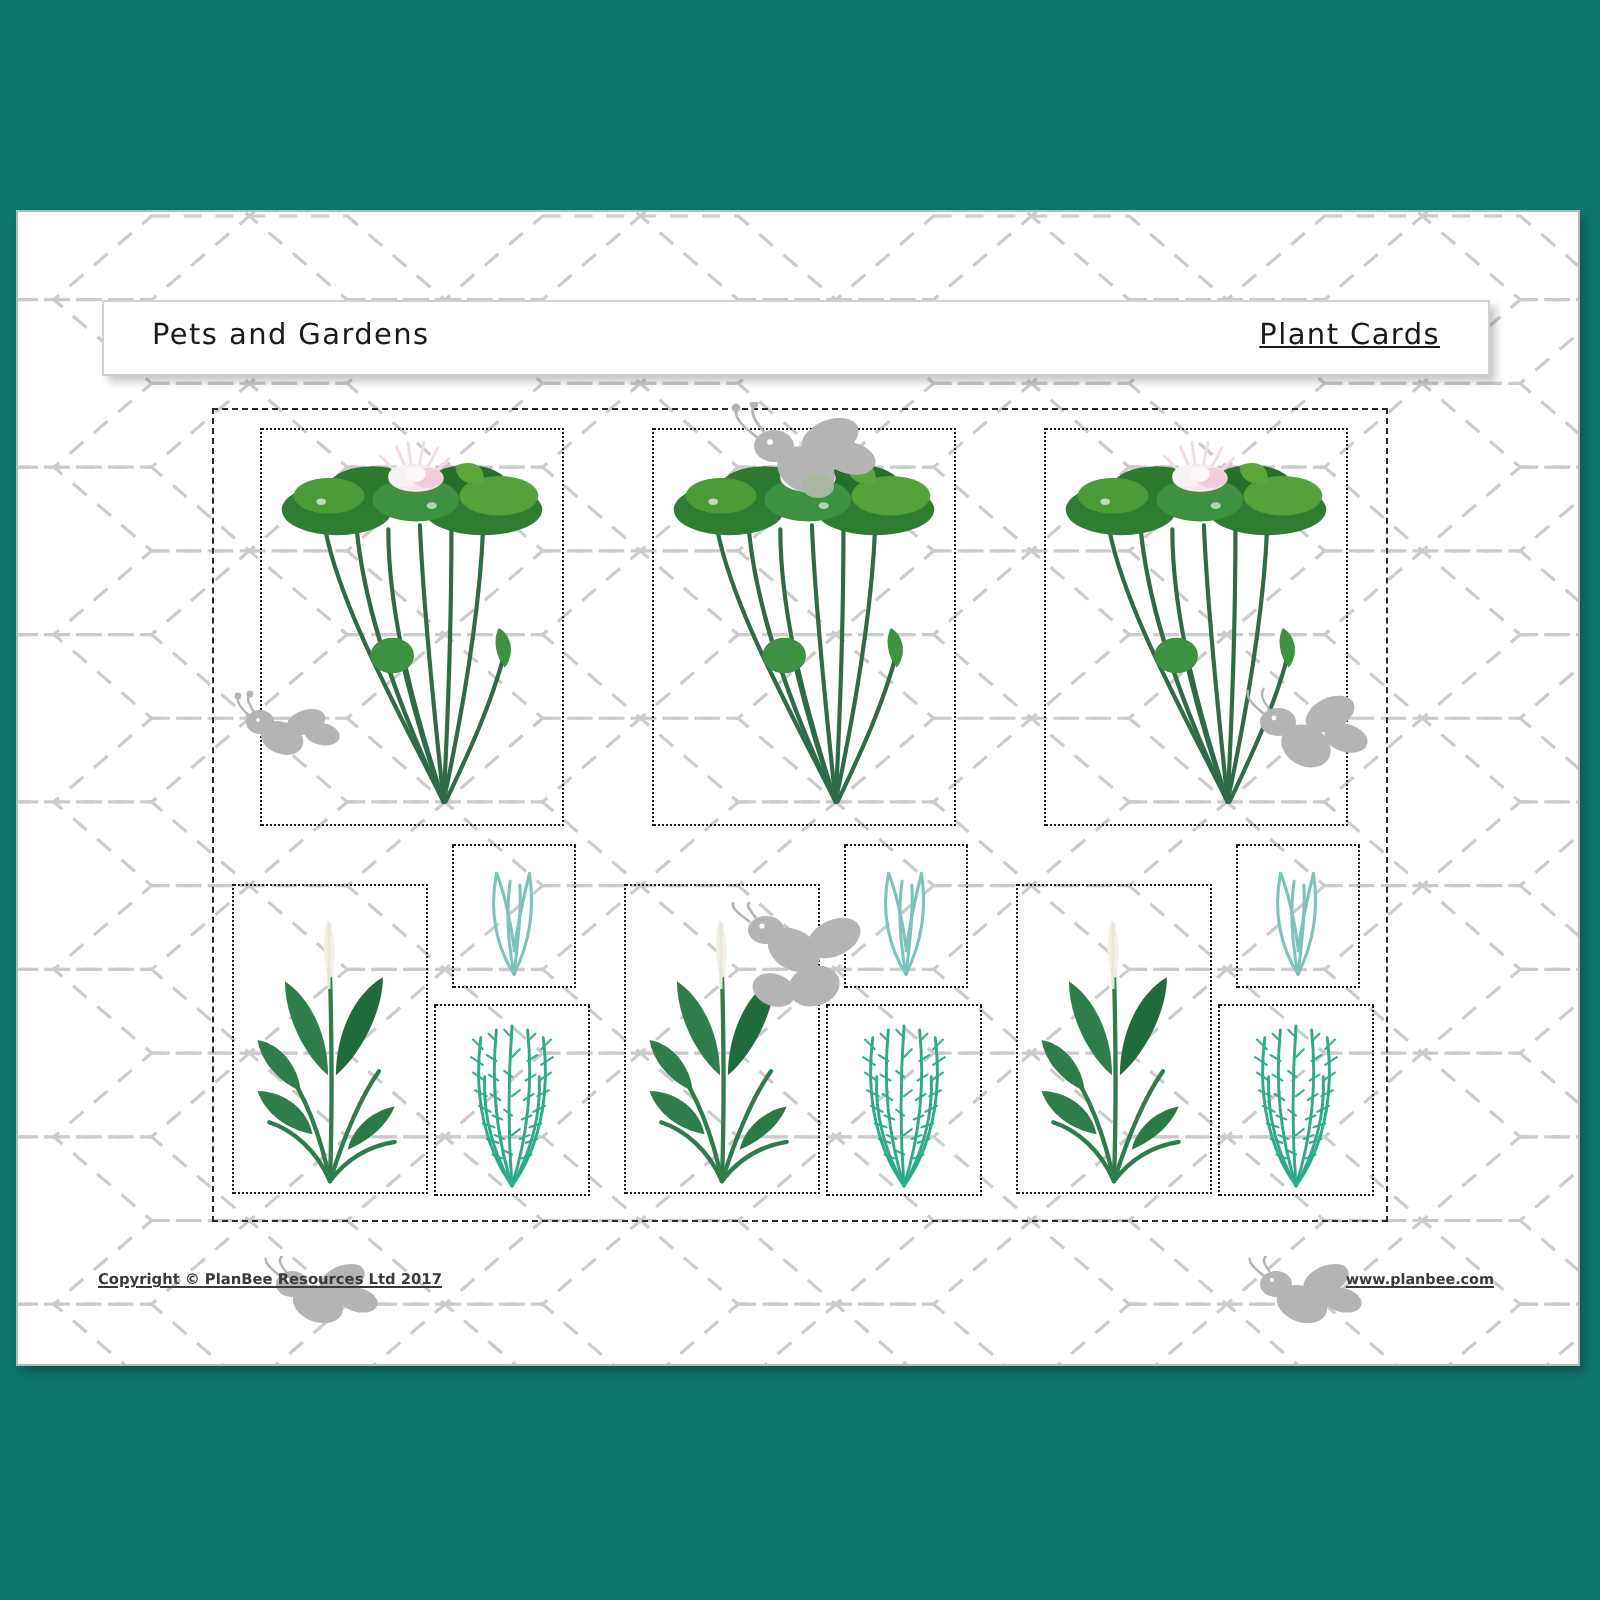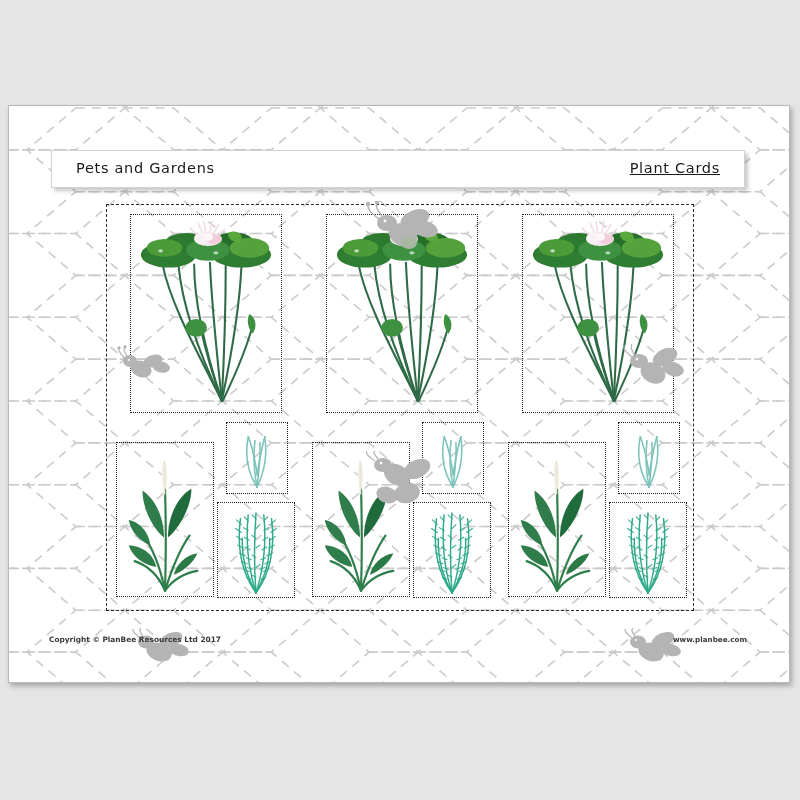--- a/index.html
+++ b/index.html
@@ -5,21 +5,21 @@
   html, body {
     margin: 0; padding: 0;
     width: 800px; height: 800px;
     background: #ffffff;
     font-family: "Liberation Sans", sans-serif;
     overflow: hidden;
   }
   #stage {
     position: relative;
     width: 800px; height: 800px;
-    background: #e5e5e5;
+    background: #0f766e;
   }
 
   
   #sheet {
     position: absolute;
     left: 8px; top: 105px;
     width: 782px; height: 578px;
     background: #ffffff;
     border: 1px solid #b9b9b9;
     box-shadow: 2px 3px 5px rgba(0,0,0,0.28);
@@ -96,20 +96,21 @@
 
   
   .footer-text {
     position: absolute;
     bottom: 38px;
     font-family: "DejaVu Sans", sans-serif;
     font-weight: bold;
     color: #3a3a3a;
     white-space: nowrap;
     z-index: 6;
+    text-decoration: underline;
   }
   .footer-text.copyright { left: 40px;  font-size: 7.4px; }
   .footer-text.website   { right: 42px; font-size: 7.2px; }
 
   
   .bee {
     position: absolute;
     pointer-events: none;
   }
   .bee svg { display:block; width:100%; height:100%; }

